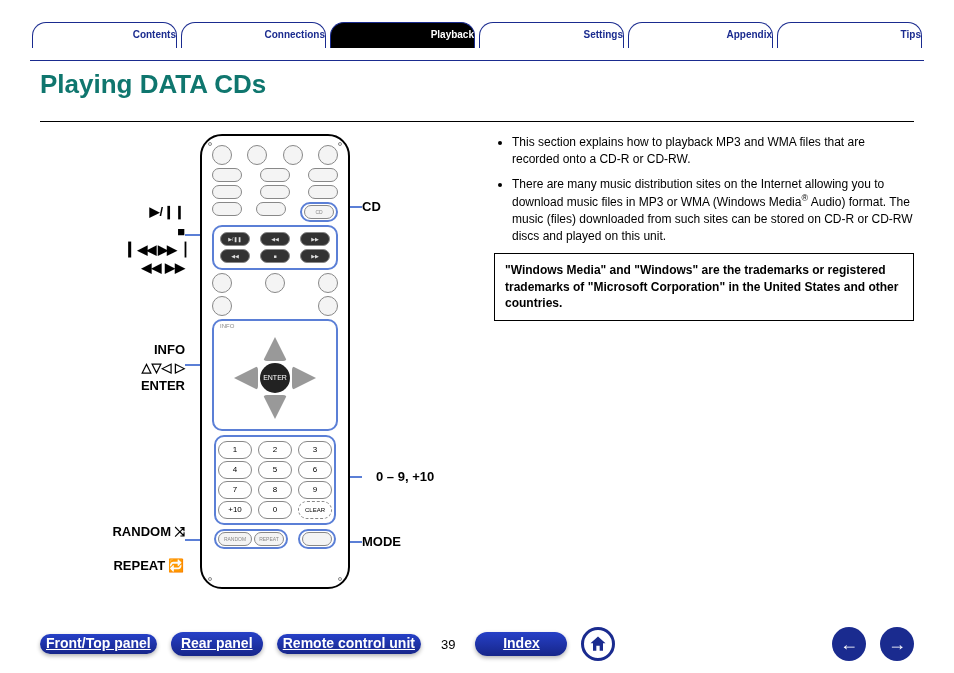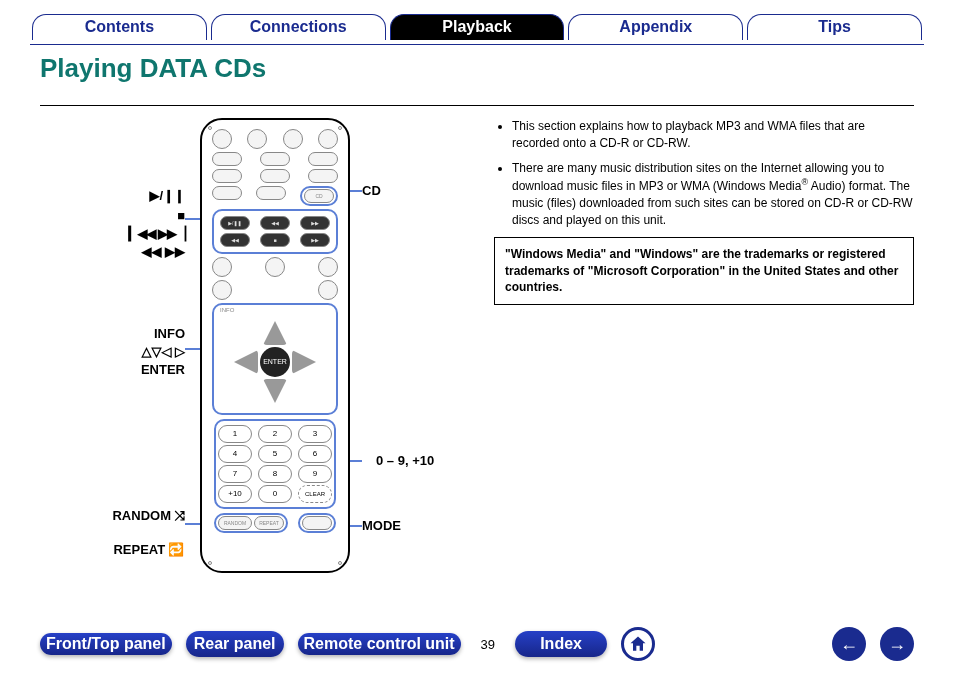--- a/index.html
+++ b/index.html
@@ -16,31 +16,31 @@
   
   .tabnav {
     display: flex;
     gap: 0;
     padding: 10px 30px 0 30px;
   }
   .tabnav .tab {
     flex: 1;
     position: relative;
     height: 26px;
-    text-align: center;
-    font-size: 16px;
+    text-align: right;
+    font-size: 10px;
     font-weight: bold;
     line-height: 24px;
     color: #1a2b8f;
     border: 1px solid #1a2b8f;
     border-bottom: none;
     border-top-left-radius: 14px;
     border-top-right-radius: 14px;
     background: #fff;
-    margin: 4px 2px;
+    margin: 12px 2px;
     cursor: pointer;
   }
   .tabnav .tab.active {
     background: #000000;
     color: #fff;
   }
   .tabline {
     border-top: 1px solid #1a2b8f;
     margin: 0 30px 8px 30px;
   }
@@ -133,47 +133,49 @@
     position: absolute;
     left: 0; right: 0; bottom: 12px;
     display: flex;
     align-items: center;
     padding: 0 40px;
     gap: 14px;
   }
   .fbtn {
     background: linear-gradient(#2640c7, #17268a);
     color: #fff;
-    font-size: 16px;
+    font-size: 14px;
     font-weight: bold;
     text-align: center;
     padding: 4px 8px;
     border-radius: 14px;
     min-width: 92px;
     line-height: 1.1;
     cursor: pointer;
     box-shadow: 0 2px 4px rgba(0,0,0,.3);
+    text-decoration: underline;
   }
   .fbtn.two { padding: 2px 6px; }
   .pagenum { font-size: 13px; margin: 0 6px; text-align: center; }
   .ficon {
     width: 34px; height: 34px; border-radius: 50%;
     border: 3px solid #1a2b8f; display:flex; align-items:center; justify-content:center;
     cursor:pointer; color:#1a2b8f; font-size:18px; font-weight:bold; background:#fff;
   }
   .ficon.fill { background:#1a2b8f; color:#fff; border:none; }
   .footer .spacer { flex:1; }
 </style>
 </head>
 <body>
 
 <div class="tabnav">
   <div class="tab">Contents</div>
   <div class="tab">Connections</div>
   <div class="tab active">Playback</div>
+  <div class="tab">Settings</div>
   <div class="tab">Appendix</div>
   <div class="tab">Tips</div>
 </div>
 <div class="tabline"></div>
 
 <h1 class="title">Playing DATA CDs</h1>
 <div class="titleline"></div>
 
 <div class="main">
 

